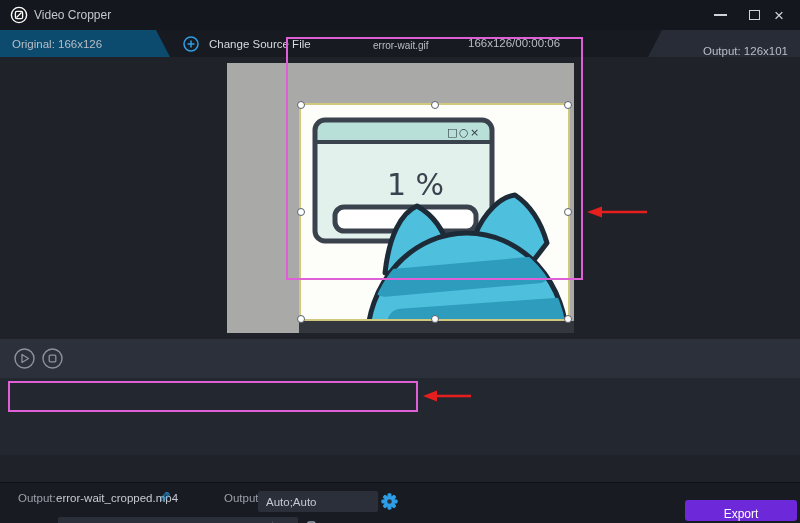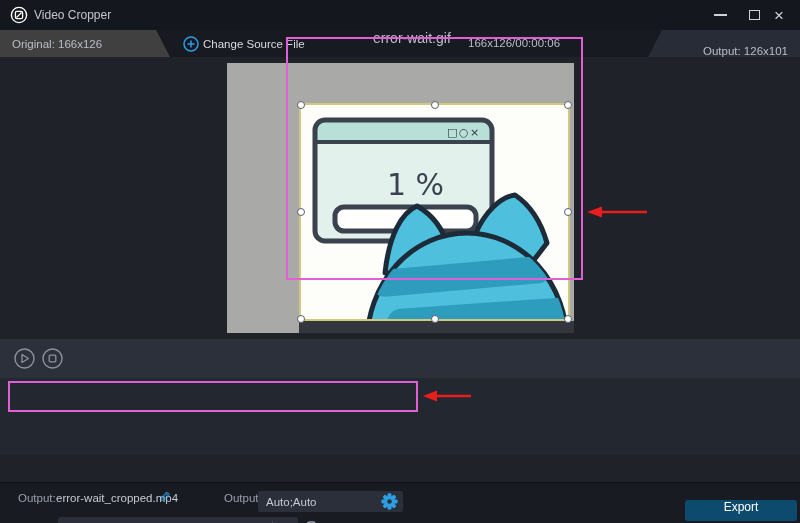--- a/index.html
+++ b/index.html
@@ -12,28 +12,28 @@
   .logo { position:absolute; left:10px; top:6px; }
   .apptitle { position:absolute; left:34px; top:8px; font-size:12px; color:#c3c7ce; }
   .winbtn { position:absolute; top:0; width:28px; height:30px; display:flex; align-items:center; justify-content:center; color:#cfd3d9; cursor:default; }
   .btn-min { left:706px; } .btn-max { left:740px; } .btn-close { left:765px; }
   .glyph-min { width:13px; height:2px; background:#cfd3d9; }
   .glyph-max { width:11px; height:10px; border:1.5px solid #cfd3d9; }
   .glyph-close { font-size:17px; line-height:1; color:#cfd3d9; }
 
   
   .infobar { position:absolute; left:0; top:30px; width:800px; height:27px; background:#171a21; }
-  .tab-left { position:absolute; left:0; top:0; width:170px; height:27px; background:#404040;
+  .tab-left { position:absolute; left:0; top:0; width:170px; height:27px; background:#0c4a6e;
               clip-path:polygon(0 0, calc(100% - 14px) 0, 100% 100%, 0 100%);
               display:flex; align-items:center; padding-left:12px; color:#b9bec7; font-size:11.5px; }
   .tab-right { position:absolute; left:648px; top:0; width:152px; height:27px; background:#282c36;
               clip-path:polygon(14px 0, 100% 0, 100% 100%, 0 100%);
               display:flex; align-items:flex-end; justify-content:flex-end; padding-right:12px; color:#b9bec7; font-size:11.5px; }
-  .chg-src { position:absolute; left:183px; top:0; height:27px; display:flex; align-items:center; gap:4px; cursor:pointer; color:#d6dae1; font-size:11.5px; }
-  .file-name { position:absolute; left:373px; top:0; color:#b9bec7; font-size:14px; }
+  .chg-src { position:absolute; left:183px; top:0; height:27px; display:flex; align-items:center; gap:10px; cursor:pointer; color:#d6dae1; font-size:11.5px; }
+  .file-name { position:absolute; left:373px; top:10px; color:#b9bec7; font-size:10px; }
   .file-meta { position:absolute; left:468px; top:7px; color:#b9bec7; font-size:11.5px; }
 
   
   .preview { position:absolute; left:0; top:57px; width:800px; height:282px; background:#1f2229; }
   .frame { position:absolute; left:227px; top:6px; width:347px; height:270px; background:#a9a9a7; }
   .content-white { position:absolute; left:72px; top:40px; width:271px; height:218px; background:#fdfdfa; }
   .dim-bottom { position:absolute; left:72px; top:258px; width:275px; height:12px; background:#33363c; }
   .cropbox { position:absolute; left:299px; top:46px; width:271px; height:218px; border:2px solid #cfc87d; }
   .handle { position:absolute; width:8px; height:8px; background:#ffffff; border:1px solid #5a616b; border-radius:50%; transform:translate(-50%,-50%); }
   .ann-box { position:absolute; border:2px solid #de5fd6; }
@@ -47,27 +47,27 @@
 
   
   .controls { position:absolute; left:0; top:378px; width:800px; height:77px; background:#23272f; }
   .tri-dn { width:0; height:0; border-left:4px solid transparent; border-right:4px solid transparent; border-top:5px solid #c6cad2; }
 
   
   .bottom { position:absolute; left:0; top:482px; width:800px; height:68px; background:#181b22; border-top:1px solid #0e1014; }
   .b-lbl { position:absolute; color:#9aa0ab; font-size:11.5px; }
   .b-val { position:absolute; color:#c6cad2; font-size:11.5px; }
   .pencil { position:absolute; left:159px; top:6px; color:#2e9fe6; font-size:14px; transform:scaleX(-1); cursor:pointer; }
-  .fmtfield { position:absolute; left:258px; top:8px; width:145px; height:21px; background:#2a2f39; border:none; border-radius:2px; color:#c6cad2; font-size:11.5px; padding:0 26px 0 8px; font-family:"Liberation Sans",sans-serif; }
+  .fmtfield { position:absolute; left:258px; top:8px; width:120px; height:21px; background:#2a2f39; border:none; border-radius:2px; color:#c6cad2; font-size:11.5px; padding:0 26px 0 8px; font-family:"Liberation Sans",sans-serif; }
   .gearbtn { position:absolute; left:381px; top:10px; cursor:pointer; }
   .pathwrap { position:absolute; left:58px; top:34px; width:240px; height:22px; background:#2a2f39; border-radius:2px; display:flex; align-items:center; }
   .pathfield { flex:1; height:100%; background:transparent; border:none; color:#c6cad2; font-size:11.5px; padding:0 6px 0 8px; font-family:"Liberation Sans",sans-serif; min-width:0; }
   .path-drop { width:26px; height:14px; border-left:1px solid #454b57; display:flex; align-items:center; justify-content:center; cursor:pointer; }
   .folderbtn { position:absolute; left:306px; top:37px; cursor:pointer; }
-  .export { position:absolute; left:685px; top:17px; width:112px; height:21px; background:#0c4a6e; border:none; border-radius:3px; color:#ffffff; font-size:12px; display:flex; align-items:flex-start; justify-content:center; cursor:pointer; }
+  .export { position:absolute; left:685px; top:17px; width:112px; height:21px; background:#6d28d9; border:none; border-radius:3px; color:#ffffff; font-size:12px; display:flex; align-items:flex-end; justify-content:center; cursor:pointer; }
 </style>
 </head>
 <body>
 
 <div id="app">
 
   <div class="titlebar">
     <svg class="logo" width="18" height="18" viewBox="0 0 18 18">
       <circle cx="9" cy="9" r="7.6" fill="none" stroke="#ffffff" stroke-width="1.4"></circle>
       <rect x="5.4" y="5.4" width="7.2" height="7.2" rx="1.4" fill="none" stroke="#ffffff" stroke-width="1.3"></rect>

